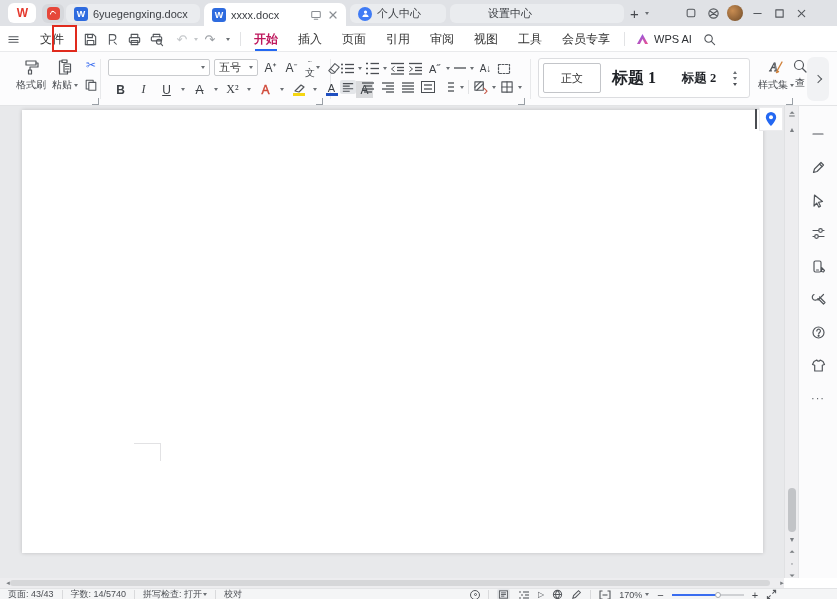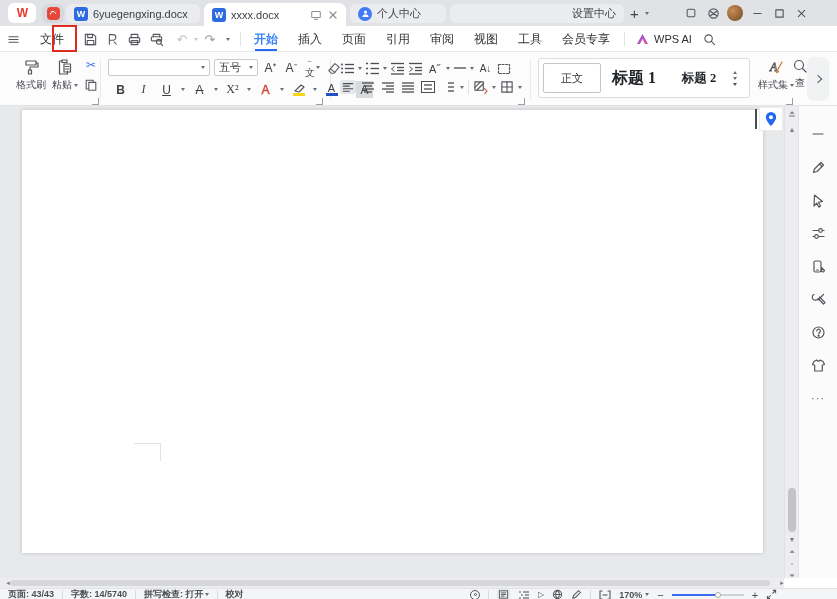--- a/index.html
+++ b/index.html
@@ -19,21 +19,21 @@
   .wdoc { width:14px; height:14px; border-radius:3px; background:#2e6bdf; color:#fff;
     font-size:9px; font-weight:bold; display:flex; align-items:center; justify-content:center; margin-right:5px; }
   .winbtn { width:22px; height:22px; display:flex; align-items:center; justify-content:center; color:#494c50; font-size:13px; }
   .caret { width:0; height:0; border-left:3.5px solid transparent; border-right:3.5px solid transparent;
     border-top:4px solid #6b6f74; display:inline-block; }
   .caret.sm { border-left-width:2.5px; border-right-width:2.5px; border-top-width:3px; }
 
   
   #menubar { position:absolute; left:0; top:26px; width:837px; height:26px; background:#ffffff; border-bottom:1px solid #e9eaec; }
   .mtab { font-size:12px; color:#333; padding:0 3px; height:26px; display:flex; align-items:center; position:relative; }
-  .mtab.active { color:#3b82f6; font-weight:bold; }
+  .mtab.active { color:#be185d; font-weight:bold; }
   .mtab.active::after { content:""; position:absolute; left:4px; right:4px; bottom:1px; height:2px; background:#2468f2; }
   .qbtn { width:20px; height:20px; display:flex; align-items:center; justify-content:center; }
   svg.ic { stroke:#53575c; fill:none; stroke-width:1.2; stroke-linecap:round; stroke-linejoin:round; }
 
   
   #ribbon { position:absolute; left:0; top:52px; width:837px; height:54px; background:#fcfcfd; border-bottom:1px solid #e3e4e6; }
   .rdiv { position:absolute; top:7px; height:40px; width:1px; background:#e8e9eb; }
   .rlbl { font-size:10px; color:#45484d; margin-top:2px; display:flex; align-items:center; gap:2px; }
   .fbtn { min-width:17px; height:17px; display:flex; align-items:center; justify-content:center;
     font-size:12px; color:#3c4045; gap:1px; }
@@ -49,21 +49,21 @@
   #page { position:absolute; left:22px; top:4px; width:741px; height:443px; background:#ffffff;
     box-shadow:0 0 4px rgba(0,0,0,0.18); }
   #vscroll { position:absolute; left:784px; top:0; width:14px; height:472px; background:#ededef; border-left:1px solid #e0e1e3; }
   #sidebar { position:absolute; left:798px; top:0; width:39px; height:472px; background:#fbfbfc; border-left:1px solid #e3e4e6; }
   .sbi { width:24px; height:24px; display:flex; align-items:center; justify-content:center; color:#5a5e63; }
   .mini { font-size:7px; color:#7a7e82; line-height:7px; text-align:center; width:14px; }
 
   
   #hscroll { position:absolute; left:0; top:578px; width:784px; height:10px; background:#ededef; }
   #statusbar { position:absolute; left:0; top:588px; width:837px; height:11px; background:#f4f5f6; border-top:1px solid #e3e4e6; }
-  .st { font-size:9px; color:#4c4f54; white-space:nowrap;font-weight:bold; }
+  .st { font-size:9px; color:#4c4f54; white-space:nowrap; }
   .sdiv { width:1px; height:9px; background:#d9dadc; }
   .svic { stroke:#55585d; fill:none; stroke-width:1.1; }
   #annotation { position:absolute; left:52px; top:25px; width:25px; height:27px;
     border:2px solid #e02a1d; z-index:50; pointer-events:none; }
 </style>
 </head>
 <body>
 
 <div id="titlebar">
   <div class="abs" style="left:8px;top:3px;width:28px;height:20px;background:#fff;border-radius:6px;display:flex;align-items:center;justify-content:center;">
@@ -96,21 +96,21 @@
   <div class="tb-tab inactive" style="left:350px;width:96px;">
     <span style="width:14px;height:14px;border-radius:50%;background:#3f7bf5;display:inline-flex;align-items:center;justify-content:center;margin-right:5px;">
       <svg width="9" height="9" viewBox="0 0 10 10" style="fill:#fff;">
           <circle cx="5" cy="3.4" r="1.8"></circle>
           <path d="M1.5 9c0-2 1.6-3.2 3.5-3.2S8.5 7 8.5 9z"></path>
         </svg>
     </span>
     <span>个人中心</span>
   </div>
 
-  <div class="tb-tab inactive" style="left:450px;width:174px;padding-left:38px;justify-content:flex-end;">
+  <div class="tb-tab inactive" style="left:450px;width:174px;padding-left:38px;">
     <span>设置中心</span>
   </div>
 
   <div class="abs row" style="left:630px;top:4px;height:19px;gap:6px;">
     <span style="font-size:15px;color:#45484d;">+</span>
     <span class="caret sm"></span>
   </div>
 
   <div class="abs row" style="left:680px;top:2px;">
     <span class="winbtn">

